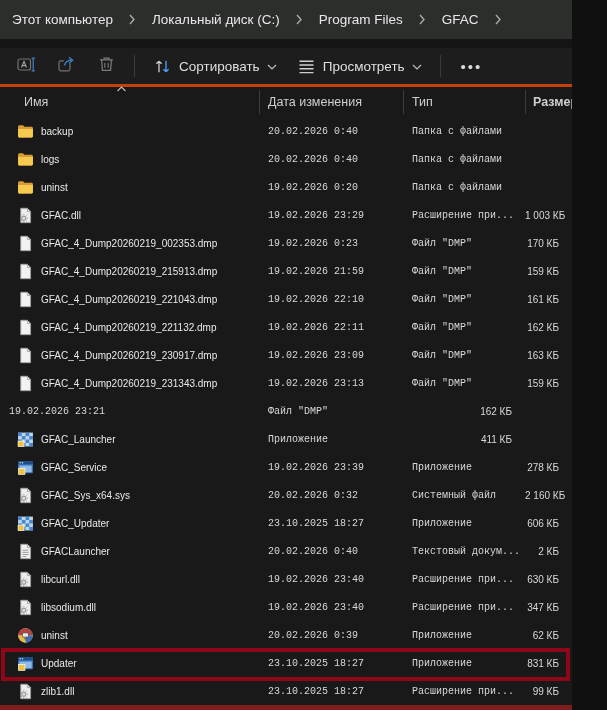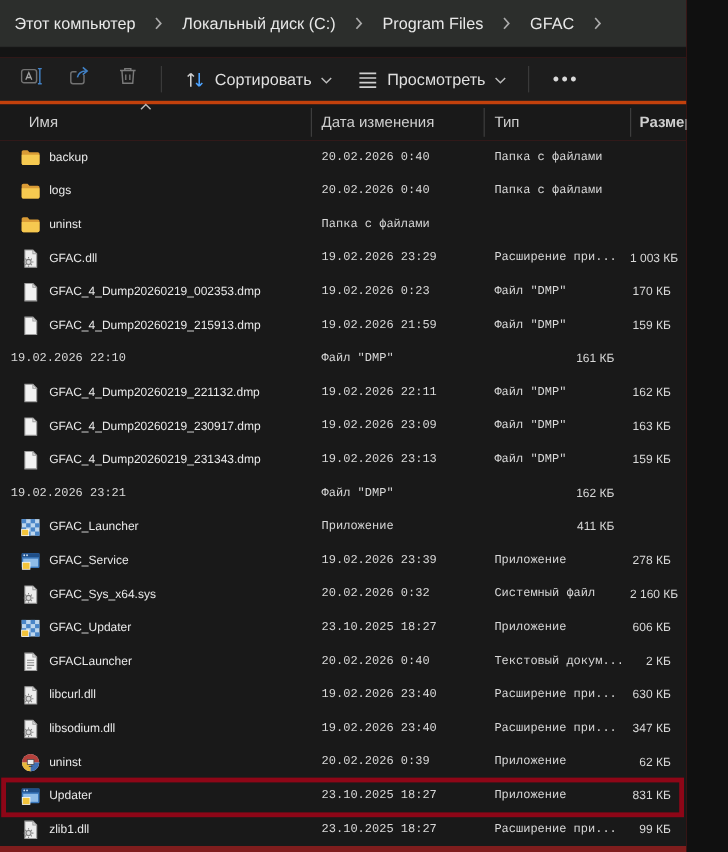--- a/index.html
+++ b/index.html
@@ -182,20 +182,21 @@
       <div class="row">
       <div class="cell name">
         <span class="file-icon">
             <svg viewBox="0 0 16 16">
               <path d="M1 3.4c0-.8.6-1.4 1.4-1.4h3.2l1.5 1.6h6.5c.8 0 1.4.6 1.4 1.4v7.2c0 .8-.6 1.4-1.4 1.4H2.4c-.8 0-1.4-.6-1.4-1.4z" fill="#d99b36"></path>
               <path d="M1 5.6h14v6.6c0 .8-.6 1.4-1.4 1.4H2.4c-.8 0-1.4-.6-1.4-1.4z" fill="#f6c950"></path>
             </svg>
           </span>
         <span>uninst</span>
       </div>
+      <div class="cell date">19.02.2026 0:20</div>
       <div class="cell type">Папка с файлами</div>
       <div class="cell size"></div>
     </div>
       <div class="row">
       <div class="cell name">
         <span class="file-icon">
             <svg viewBox="0 0 16 16">
               <path d="M3.5 1.2h6.3l3 3v10.6H3.5z" fill="#ededed" stroke="#9d9d9d" stroke-width=".8"></path>
               <path d="M9.8 1.2v3h3" fill="none" stroke="#9d9d9d" stroke-width=".8"></path>
               <circle cx="6.4" cy="10.6" r="2" fill="#dcdcdc" stroke="#7d7d7d" stroke-width=".8"></circle>
@@ -230,20 +231,29 @@
               <path d="M9.8 1.2v3h3" fill="none" stroke="#9d9d9d" stroke-width=".8"></path>
             </svg>
           </span>
         <span>GFAC_4_Dump20260219_215913.dmp</span>
       </div>
       <div class="cell date">19.02.2026 21:59</div>
       <div class="cell type">Файл "DMP"</div>
       <div class="cell size">159 КБ</div>
     </div>
       <div class="row">
+      <div class="cell name">
+        <span class="file-icon">
+            <svg viewBox="0 0 16 16">
+              <path d="M3.5 1.2h6.3l3 3v10.6H3.5z" fill="#f2f2f2" stroke="#9d9d9d" stroke-width=".8"></path>
+              <path d="M9.8 1.2v3h3" fill="none" stroke="#9d9d9d" stroke-width=".8"></path>
+            </svg>
+          </span>
+        <span>GFAC_4_Dump20260219_221043.dmp</span>
+      </div>
       <div class="cell date">19.02.2026 22:10</div>
       <div class="cell type">Файл "DMP"</div>
       <div class="cell size">161 КБ</div>
     </div>
       <div class="row">
       <div class="cell name">
         <span class="file-icon">
             <svg viewBox="0 0 16 16">
               <path d="M3.5 1.2h6.3l3 3v10.6H3.5z" fill="#f2f2f2" stroke="#9d9d9d" stroke-width=".8"></path>
               <path d="M9.8 1.2v3h3" fill="none" stroke="#9d9d9d" stroke-width=".8"></path>

